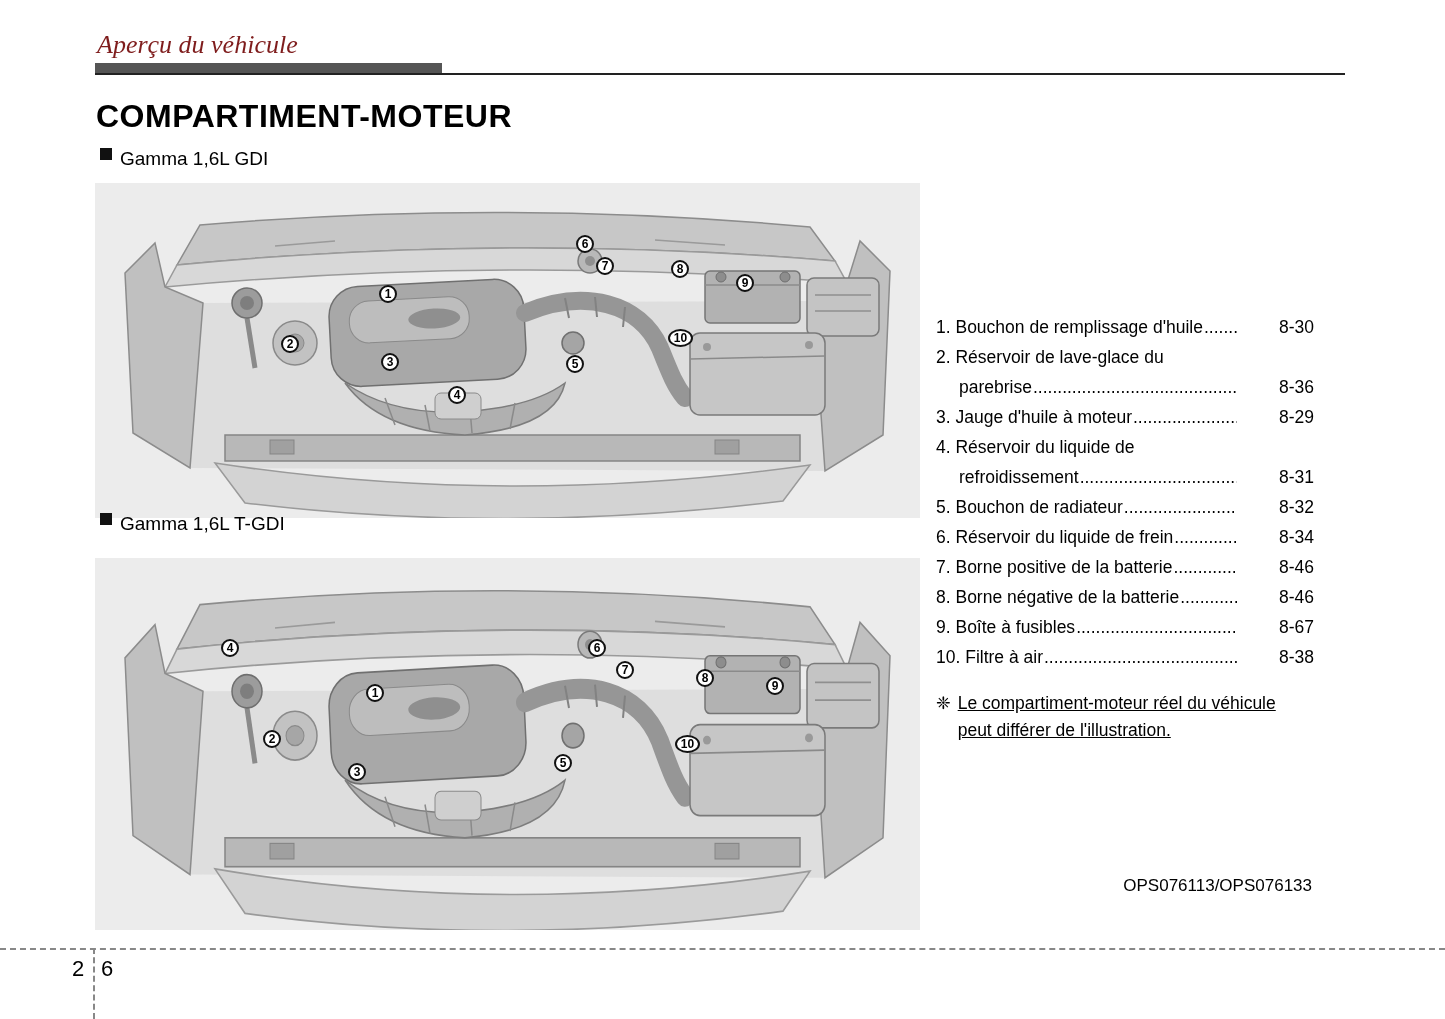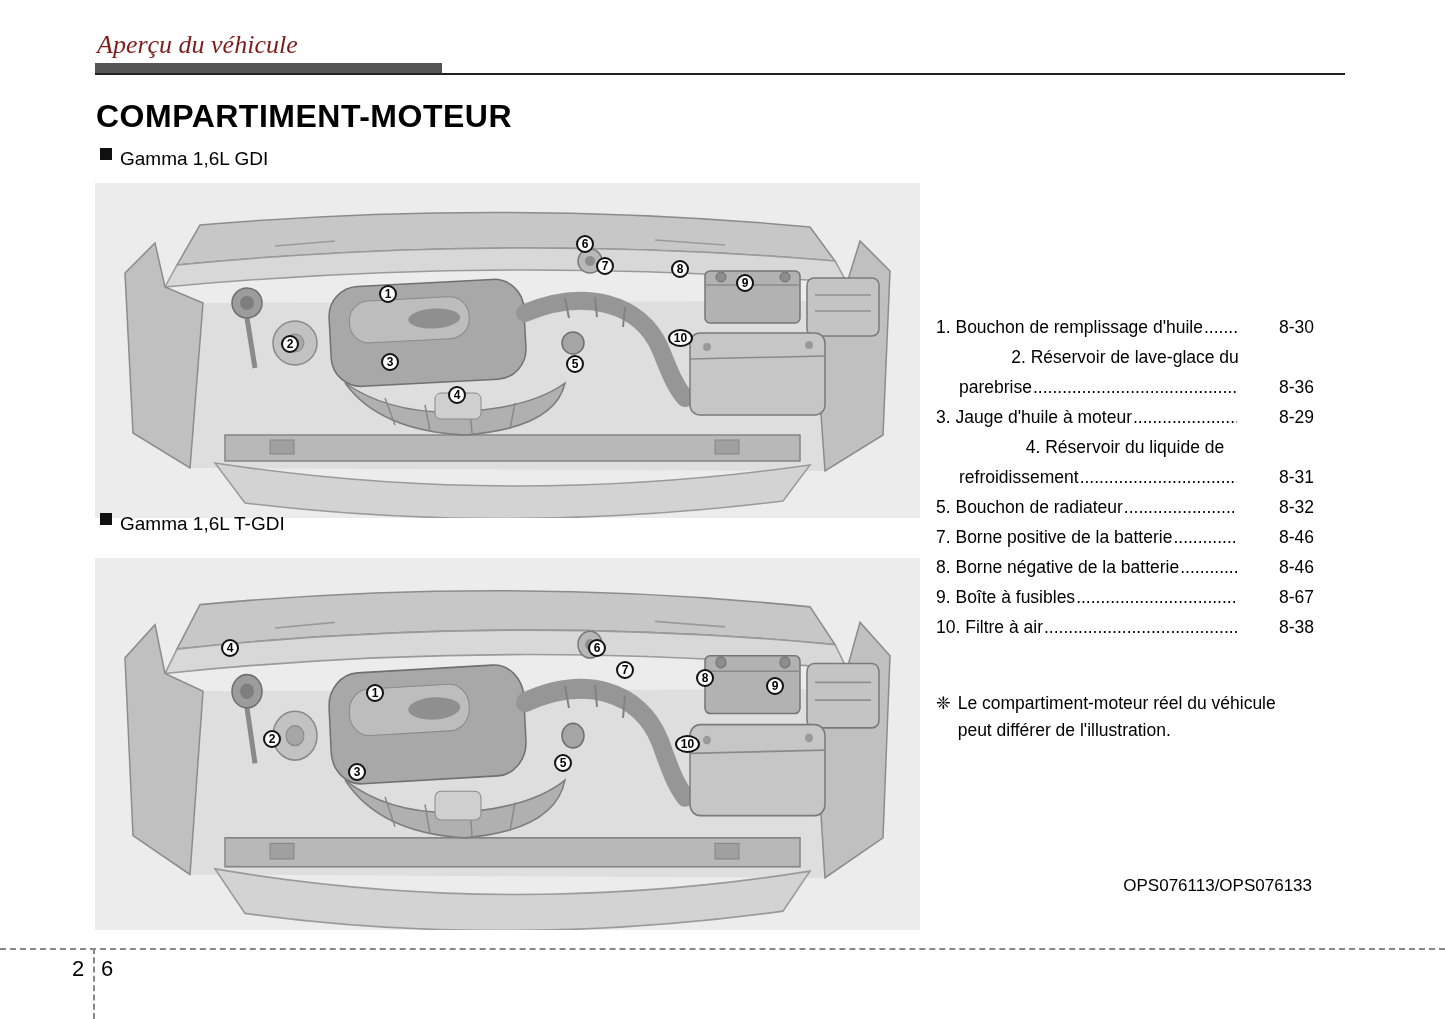--- a/index.html
+++ b/index.html
@@ -44,31 +44,31 @@
     position:absolute; width:18px; height:18px; box-sizing:border-box;
     border:2px solid #111; border-radius:50%; background:#fff;
     font-size:12px; font-weight:bold; line-height:14px;
     display:flex; align-items:center; justify-content:center;
   }
   .callout.wide { width:25px; }
 
   
   .legend { position:absolute; left:936px; top:312px; width:378px; font-size:17.5px; }
   .legend-row { display:flex; align-items:baseline; line-height:30px; }
-  .legend-line1 { line-height:30px;text-align:center; }
+  .legend-line1 { line-height:30px; }
   .legend-row.cont { padding-left:23px; }
   .legend-text { white-space:nowrap; }
   .leader { flex:1 1 auto; overflow:hidden; white-space:nowrap; margin:0 1px; }
   .leader::after { content:"................................................................................."; }
   .legend-page { flex:0 0 auto;margin-left:41px; }
 
   
   .note { position:absolute; left:936px; top:690px; width:378px; font-size:17.5px; line-height:27px; display:flex; }
   .note-symbol { flex:0 0 auto; margin-right:7px; }
-  .note-text { width:345px; }
+  .note-text { width:345px;text-decoration:underline; }
 
   
   .figure-code { position:absolute; left:936px; top:876px; width:376px; text-align:right; font-size:17px; }
 
   
   .footer-rule { position:absolute; left:0; top:948px; width:1445px; border-top:2px dashed #888; }
   .footer-vline { position:absolute; left:93px; top:948px; height:71px; border-left:2px dashed #888; }
   .footer-chapter { position:absolute; left:72px; top:956px; font-size:22px; }
   .footer-pagenum { position:absolute; left:101px; top:956px; font-size:22px; }
 
@@ -158,20 +158,25 @@
         <span class="legend-page">8-31</span>
       </div>
     </div>
 
     <div class="legend-row">
       <span class="legend-text">5. Bouchon de radiateur</span>
       <span class="leader"></span>
       <span class="legend-page">8-32</span>
     </div>
 
+    <div class="legend-row">
+      <span class="legend-text">6. Réservoir du liquide de frein</span>
+      <span class="leader"></span>
+      <span class="legend-page">8-34</span>
+    </div>
 
     <div class="legend-row">
       <span class="legend-text">7. Borne positive de la batterie</span>
       <span class="leader"></span>
       <span class="legend-page">8-46</span>
     </div>
 
     <div class="legend-row">
       <span class="legend-text">8. Borne négative de la batterie</span>
       <span class="leader"></span>

